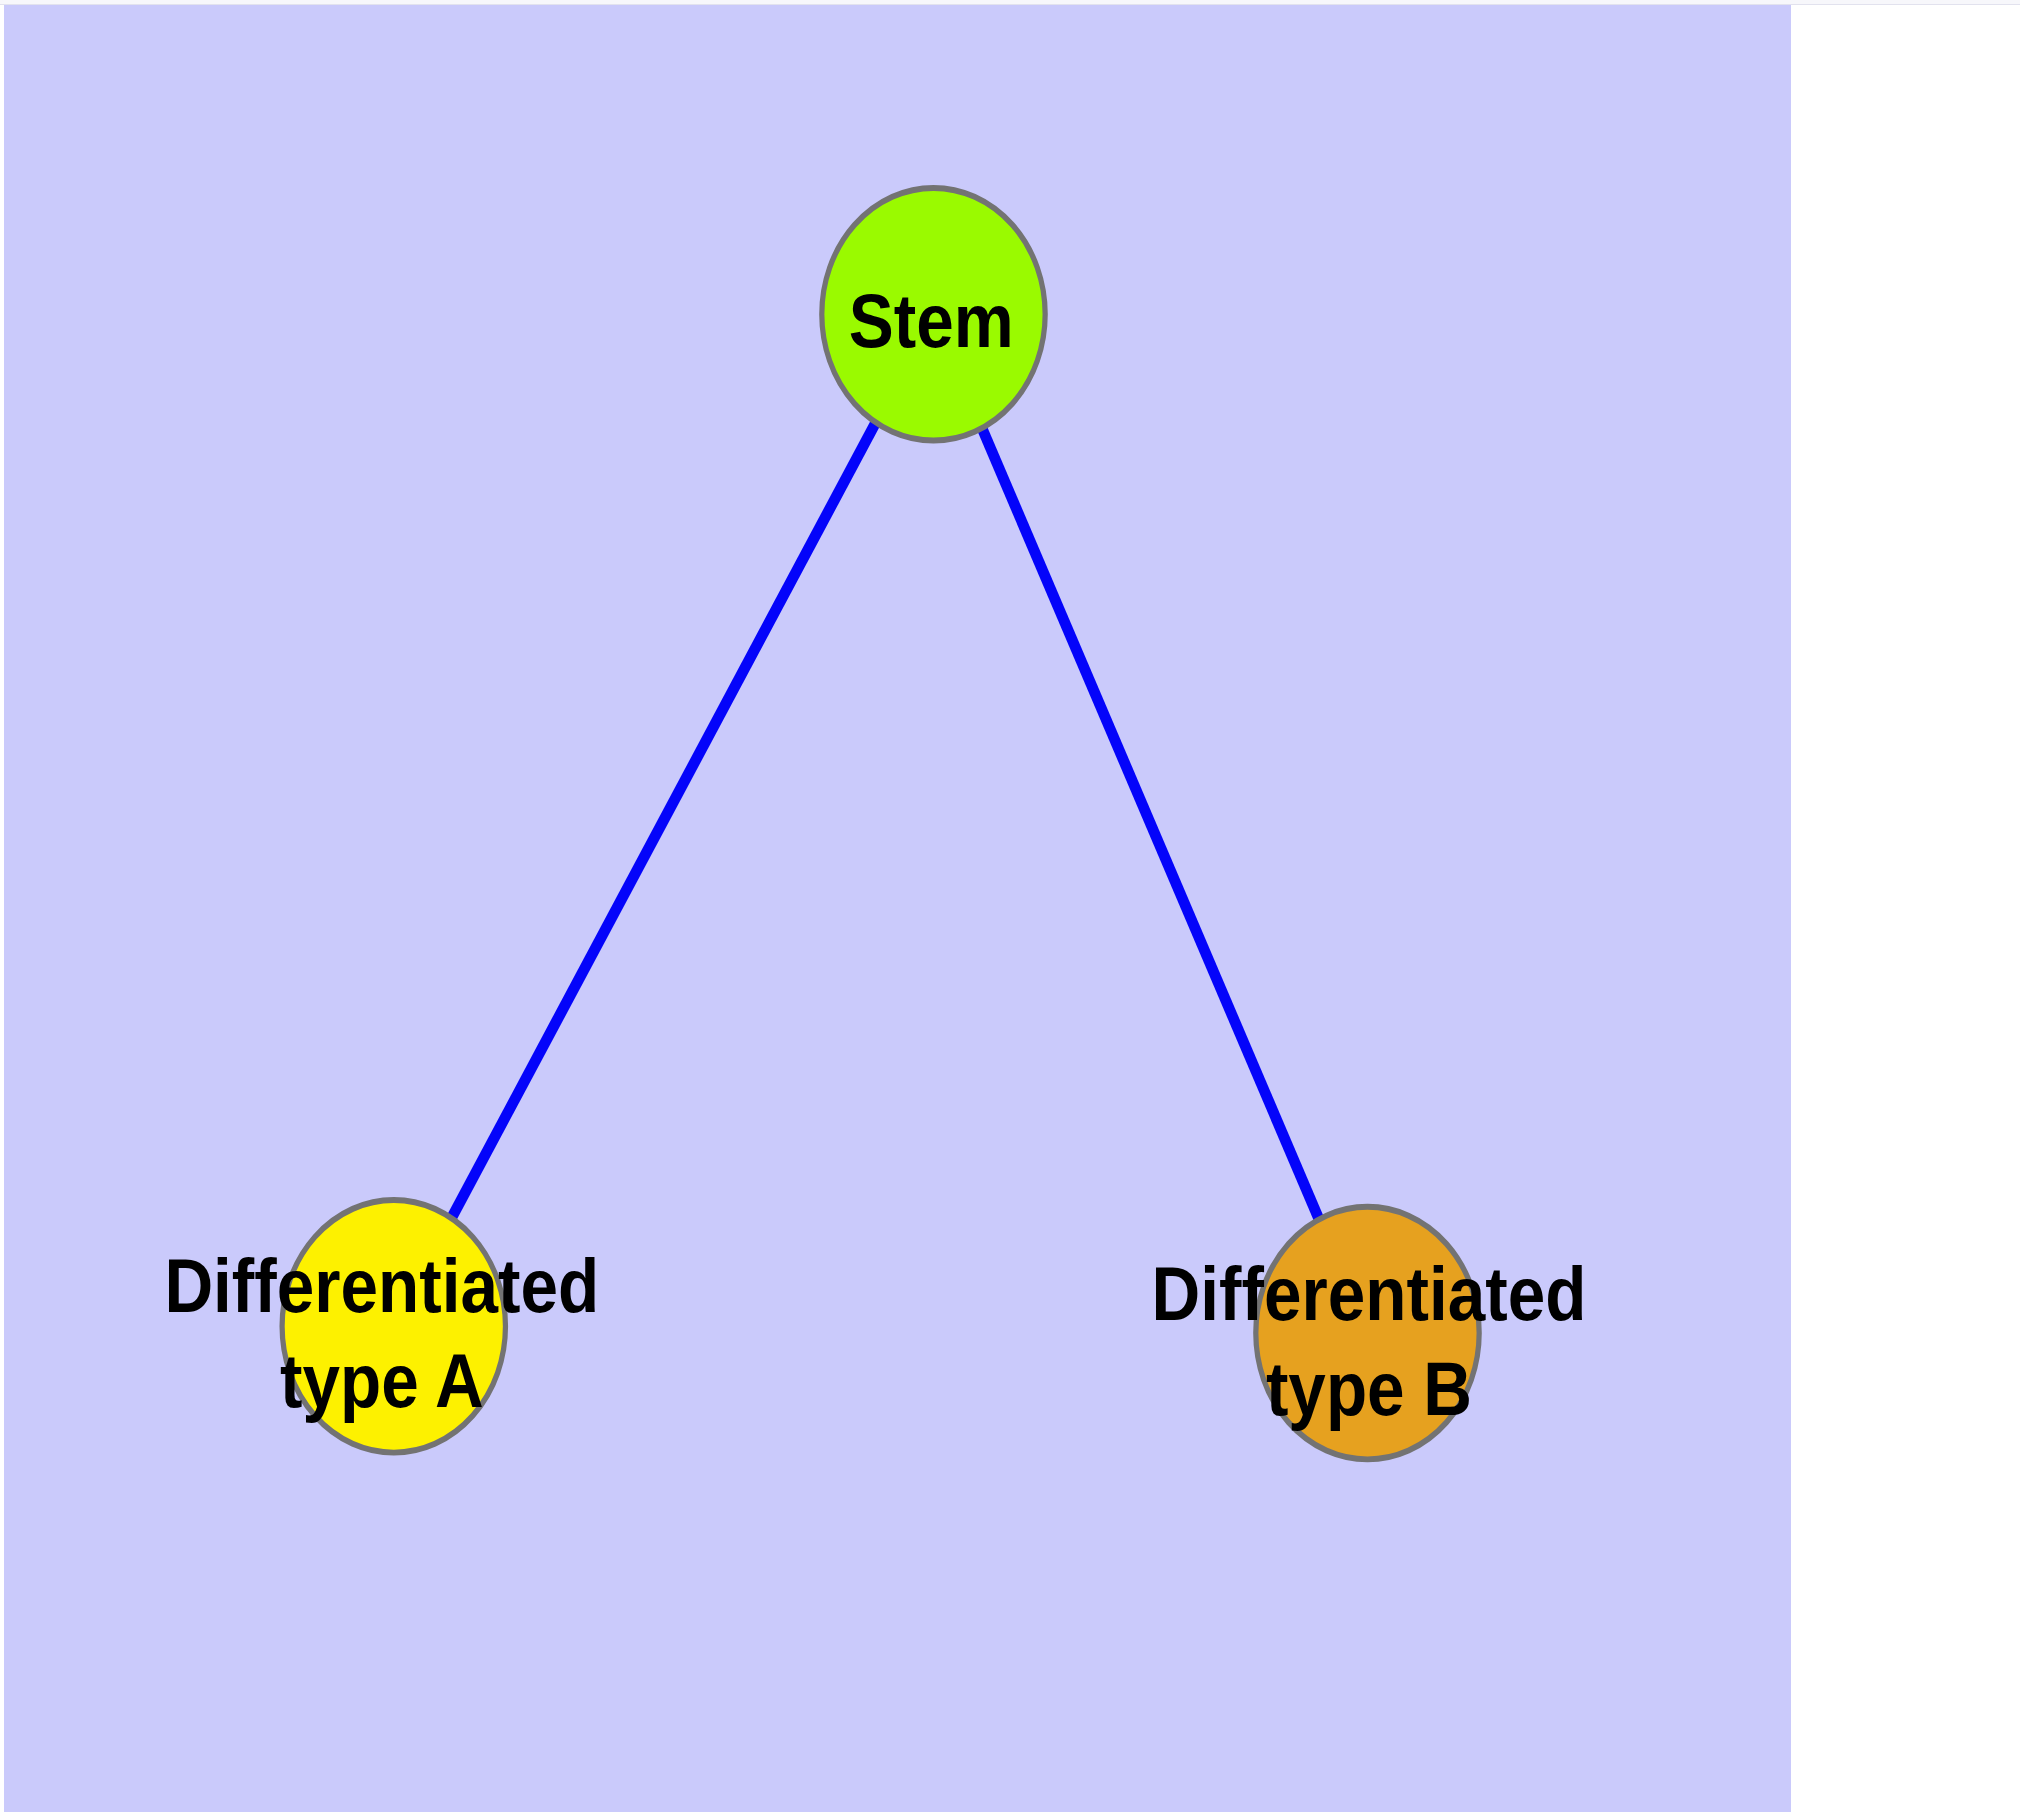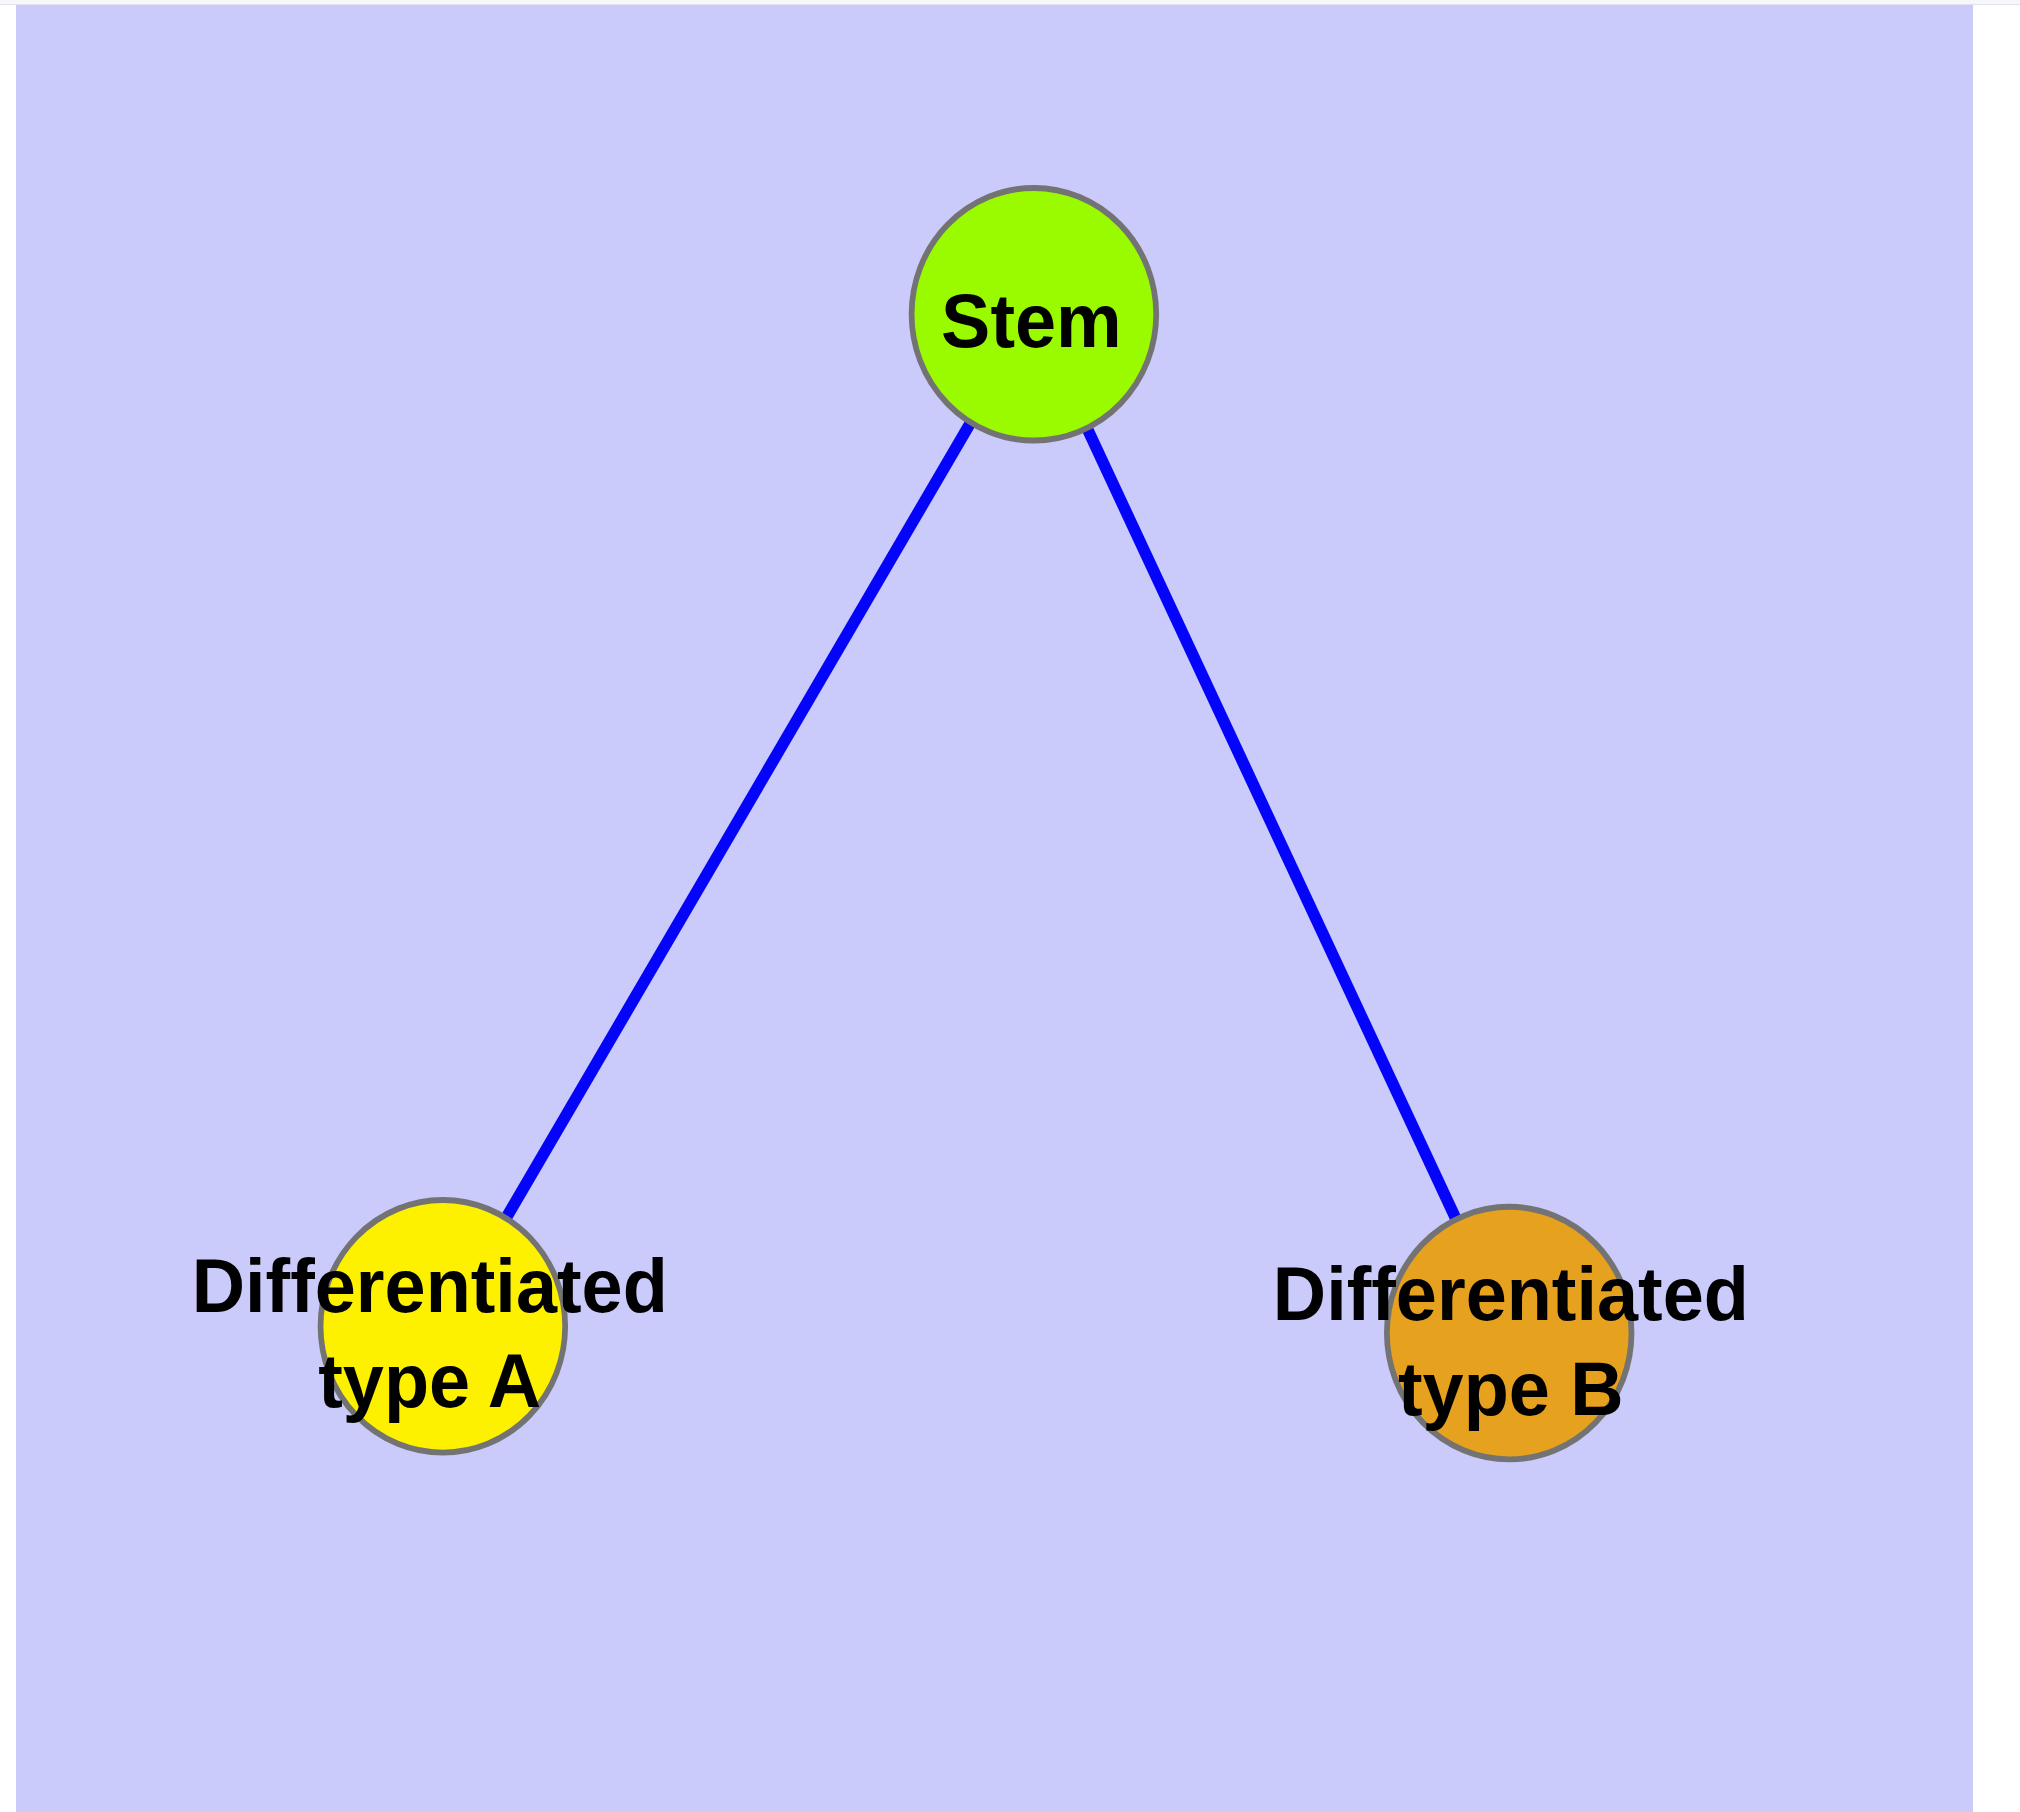--- a/index.html
+++ b/index.html
@@ -19,22 +19,22 @@
     position: absolute;
     left: 0; top: 0;
     width: 100%;
     height: 4.2px;
     background: #f7f7fb;
     border-bottom: 0.8px solid #e2e2ee;
     z-index: 3;
   }
   .diagram-canvas {
     position: absolute;
-    left: 16px; top: 4.2px;
-    width: 1957px;
+    left: 4px; top: 4.2px;
+    width: 1787px;
     height: 1808px;
     background: #cacafb;
   }
   svg.graph {
     position: absolute;
     left: 0; top: 0;
     width: 100%;
     height: 100%;
     display: block;
   }

